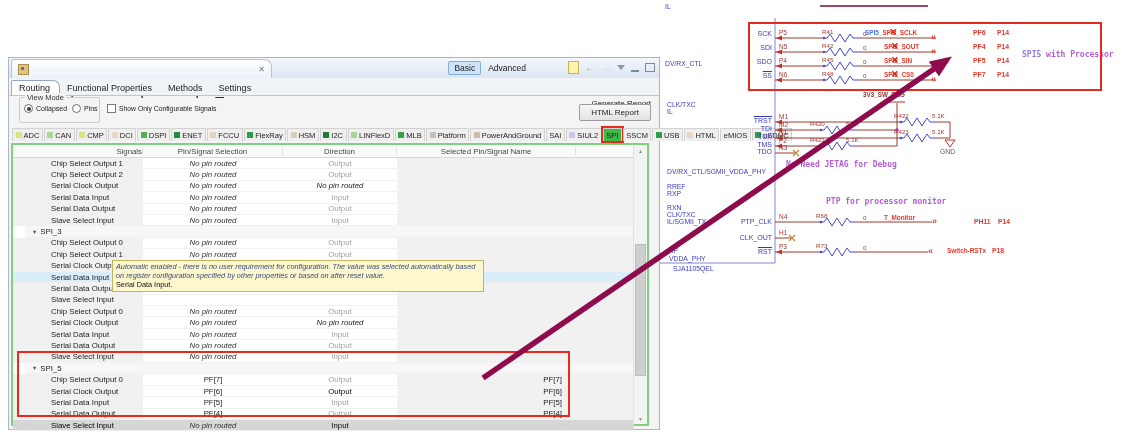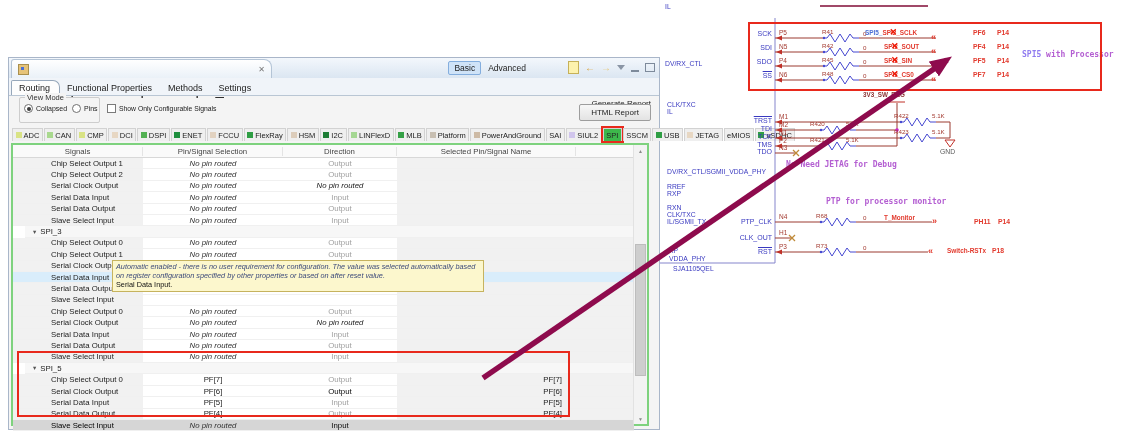--- a/index.html
+++ b/index.html
@@ -44,21 +44,21 @@
   #ptabs{position:absolute;left:3px;top:66px;right:0;height:17px;display:flex;align-items:flex-end;}
   .ptab{display:inline-flex;align-items:center;gap:2px;font-size:7.5px;color:#222;background:#efefef;
     border:1px solid #d2d2d2;border-bottom:none;padding:1.5px 2.5px;margin-right:1px;white-space:nowrap;}
   .ptab .sq{width:6px;height:6px;flex:none;}
   .ptab.sel{background:var(--tab-green);box-shadow:0 0 0 2px var(--highlight-red);}
   
   #tablewrap{position:absolute;left:2px;top:85px;width:634px;height:279px;border:2px solid var(--table-green);background:#fff;}
   #thead{display:grid;grid-template-columns:130px 140px 114px 179px auto;height:12px;align-items:center;
     background:#fafafa;border-bottom:1px solid #d8d8d8;width:621px;}
   #thead div{font-size:7.8px;color:#444;text-align:center;border-right:1px solid #e4e4e4;overflow:hidden;white-space:nowrap;}
-  #thead div:first-child{text-align:center;}
+  #thead div:first-child{text-align:right;}
   #tbody{width:621px;}
   .trow{display:grid;grid-template-columns:130px 140px 114px 179px auto;height:10.4px;align-items:center;
     font-size:7.8px;color:#222;border-bottom:1px solid #f0f0f0;background:#fff;}
   .trow .c1{padding-left:38px;white-space:nowrap;overflow:hidden;background:#f1f1f1;height:100%;display:flex;align-items:center;}
   .trow .c2,.trow .c3{text-align:center;white-space:nowrap;overflow:hidden;}
   .trow .c4{text-align:right;padding-right:14px;white-space:nowrap;background:#f1f1f1;height:100%;display:flex;align-items:center;justify-content:flex-end;}
   .trow .c5{background:#f1f1f1;height:100%;}
   .trow.group{background:#f7f7f7;margin-left:12px;}
   .trow.group .g{grid-column:1 / span 5;padding-left:8px;display:flex;align-items:center;gap:4px;background:#f7f7f7;}
   .trow.group .garw{font-size:6.5px;color:#555;}
@@ -219,21 +219,21 @@
       </span>
       <span class="ptab">
         <span>SSCM</span>
       </span>
       <span class="ptab">
         <span class="sq" style="background: rgb(47, 158, 68);"></span>
         <span>USB</span>
       </span>
       <span class="ptab">
         <span class="sq" style="background: rgb(231, 215, 195);"></span>
-        <span>JETAG</span>
+        <span>HTML</span>
       </span>
       <span class="ptab">
         <span>eMIOS</span>
       </span>
       <span class="ptab">
         <span class="sq" style="background: rgb(47, 158, 68);"></span>
         <span>uSDHC</span>
       </span>
     </div>
 

